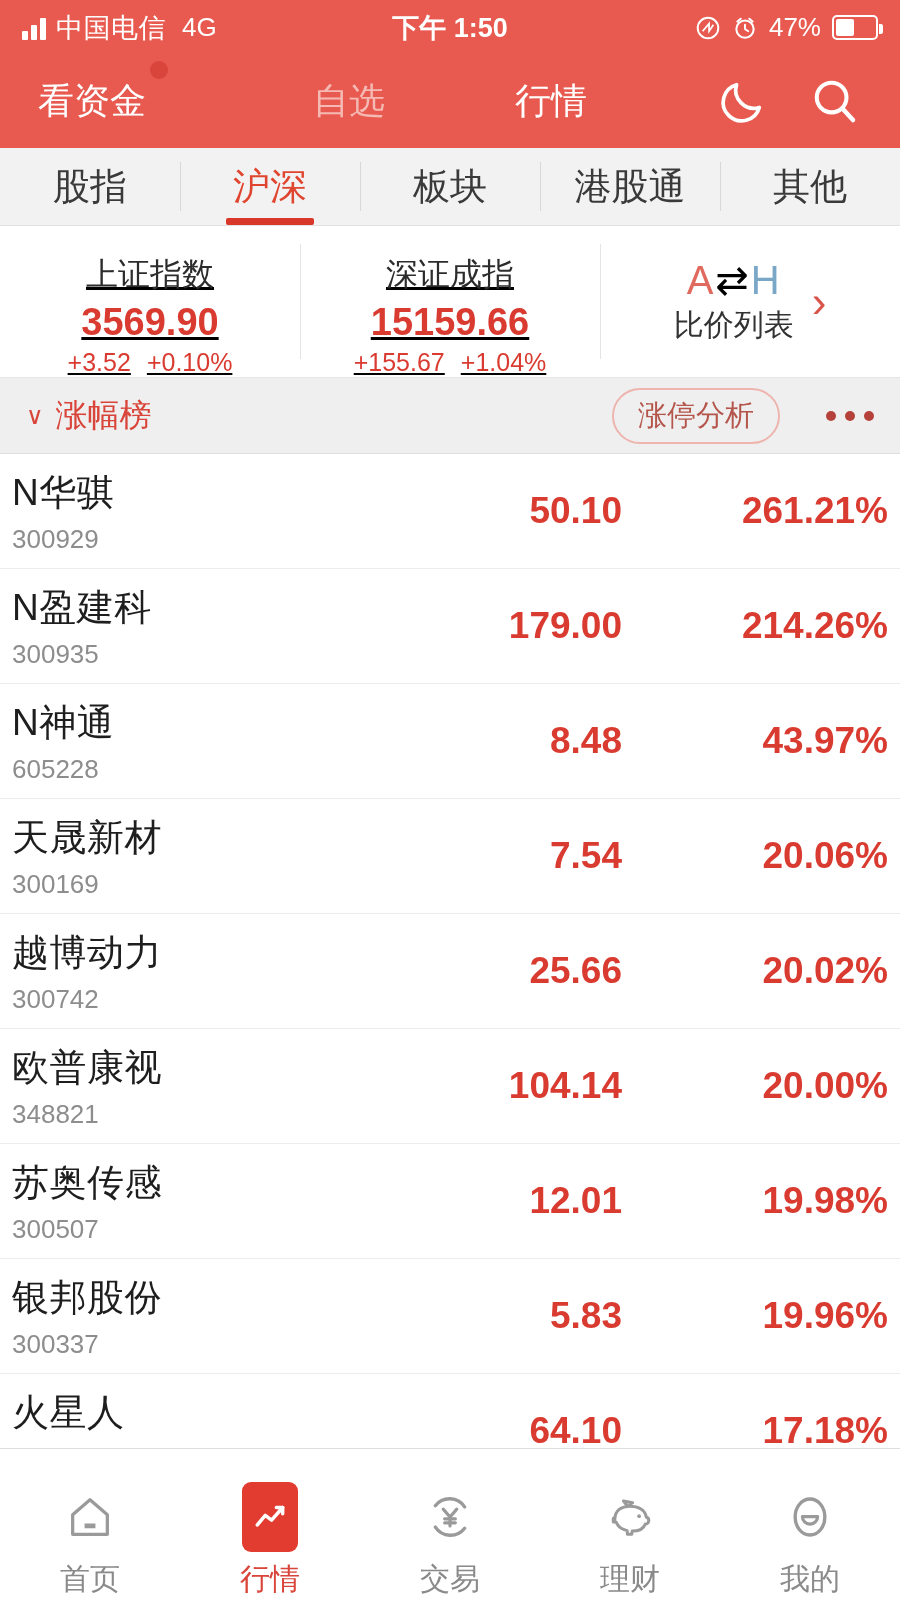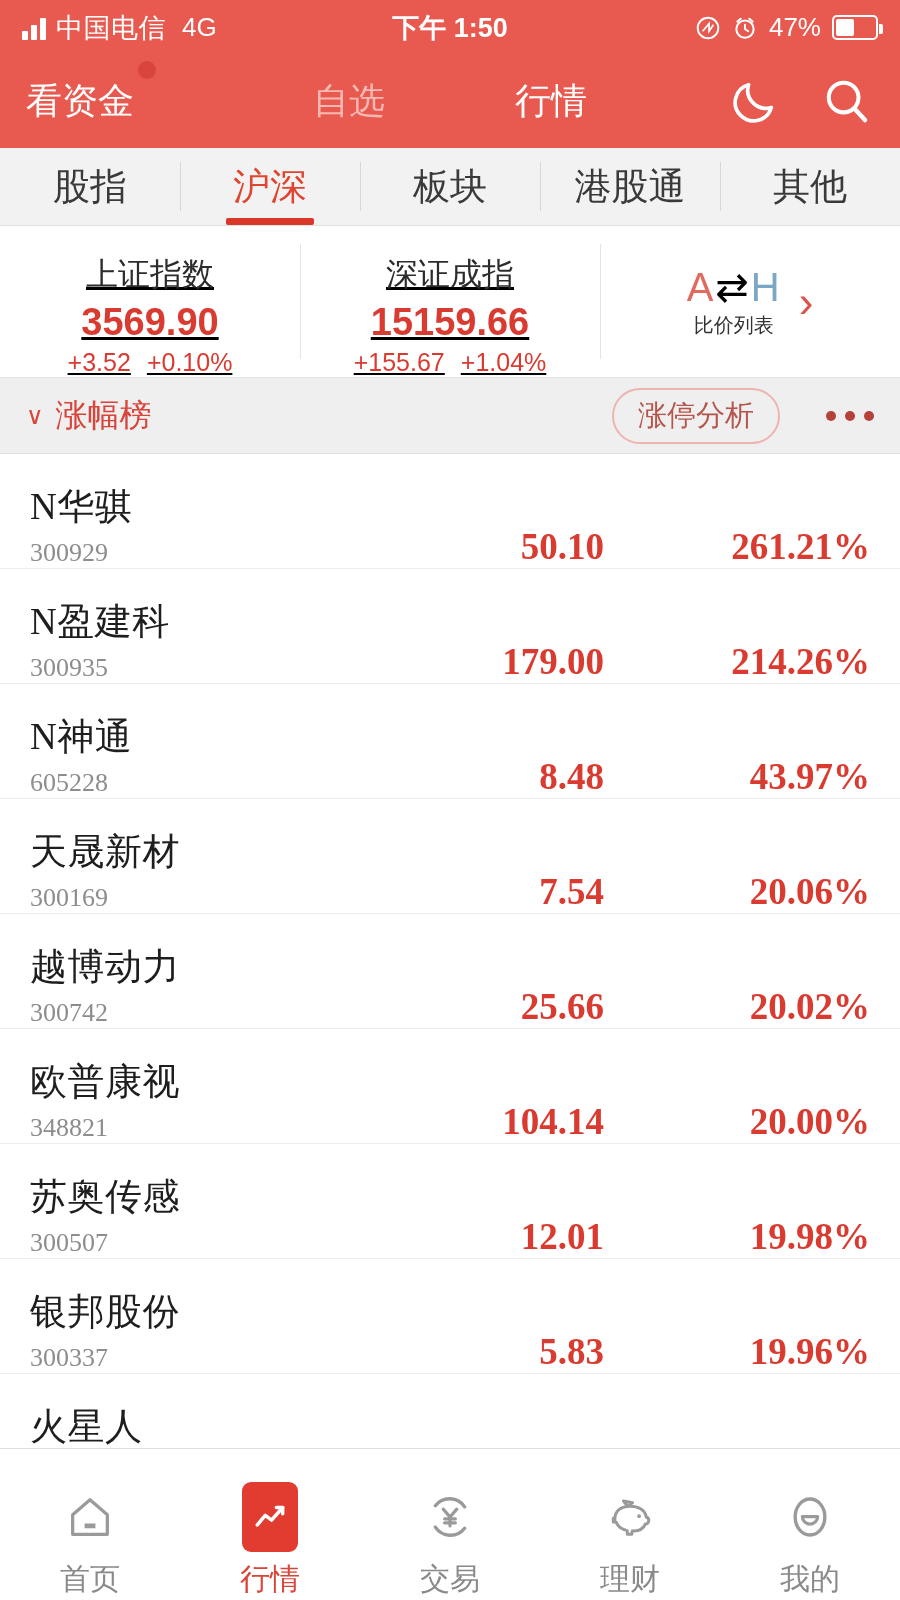--- a/index.html
+++ b/index.html
@@ -36,21 +36,21 @@
   }
   .batt-shell::after {
     content:""; position:absolute; right:-7px; top:7px;
     width:4px; height:10px; background:#fff; border-radius:0 2px 2px 0;
   }
   .batt-fill { height:100%; width:47%; background:#fff; border-radius:2px; }
 
   
   .header {
     height:93px; background:#e8594f; display:flex; align-items:center;
-    padding:0 26px; flex:0 0 93px; position:relative;
+    padding:0 38px; flex:0 0 93px; position:relative;
   }
   .hdr-item { font-size:36px; color:#fff; position:relative; white-space:nowrap; }
   .hdr-item.dim { color:#f5b9b3; }
   .hdr-badge {
     position:absolute; top:-16px; right:-22px;
     width:18px; height:18px; border-radius:50%; background:#d9453a;
   }
   .hdr-center { position:absolute; left:0; right:0; display:flex;
     justify-content:center; gap:130px; pointer-events:none; }
   .hdr-center .hdr-item { pointer-events:auto; }
@@ -98,42 +98,42 @@
   }
   .ah-card::before {
     content:""; position:absolute; left:0; top:18px; bottom:18px;
     width:1px; background:#e4e4e4;
   }
   .ah-inner { display:flex; flex-direction:column; align-items:center; gap:2px; }
   .ah-logo { font-size:40px; letter-spacing:1px; display:flex; align-items:center; }
   .ah-a { color:#e06a5e; }
   .ah-h { color:#7ba7c7; }
   .ah-swap { display:inline-block; margin:0 1px; }
-  .ah-label { font-size:20px; color:#333; }
+  .ah-label { font-size:30px; color:#333; }
   .ah-chev { color:#d9544a; font-size:44px; font-weight:300; line-height:1; }
 
   
   .filterbar {
     height:76px; background:#efefef; display:flex; align-items:center;
     padding:0 26px; flex:0 0 76px; border-bottom:1px solid #e0e0e0;
   }
   .fb-left { display:flex; align-items:center; gap:12px; color:#d9453a; font-size:32px; }
   .fb-caret { font-size:24px; }
   .fb-pill {
     margin-left:auto; border:2px solid #eeb4ae; border-radius:30px;
     padding:6px 24px; color:#b5564c; font-size:29px; background:transparent;
   }
   .fb-dots { margin-left:46px; display:flex; gap:9px; }
   .fb-dots i { width:10px; height:10px; background:#b5423a; border-radius:50%; display:block; }
 
   
   .list { flex:1 1 auto; overflow:hidden; background:#fff; }
   .row {
-    height:115px; display:flex; align-items:flex-end; padding:0 30px;
-    border-bottom:1px solid #ececec; background:#fff;font-family:Liberation Serif, serif;
+    height:115px; display:flex; align-items:center; padding:0 12px;
+    border-bottom:1px solid #ececec; background:#fff;
   }
   .r-info { width:420px; display:flex; flex-direction:column; gap:6px; }
   .r-name { font-size:37px; color:#1e1e1e; letter-spacing:0.5px; }
   .r-code { font-size:26px; color:#8d8d8d; }
   .r-price {
     flex:1; text-align:right; font-size:37px; font-weight:bold;
     color:#d93b30; padding-right:16px;
   }
   .r-chg {
     width:250px; text-align:right; font-size:37px; font-weight:bold;

